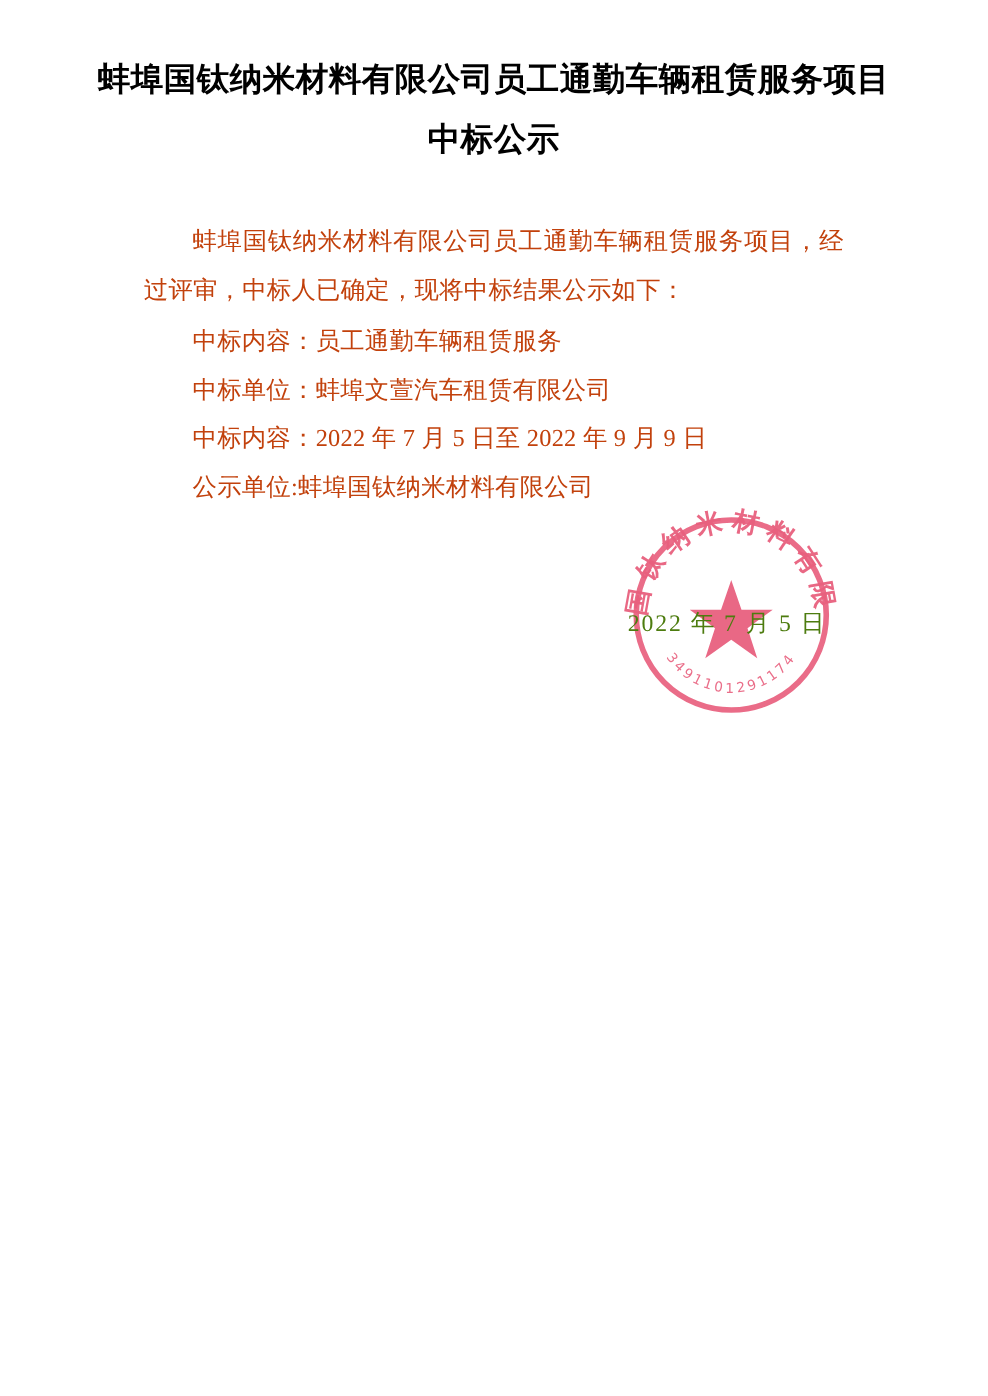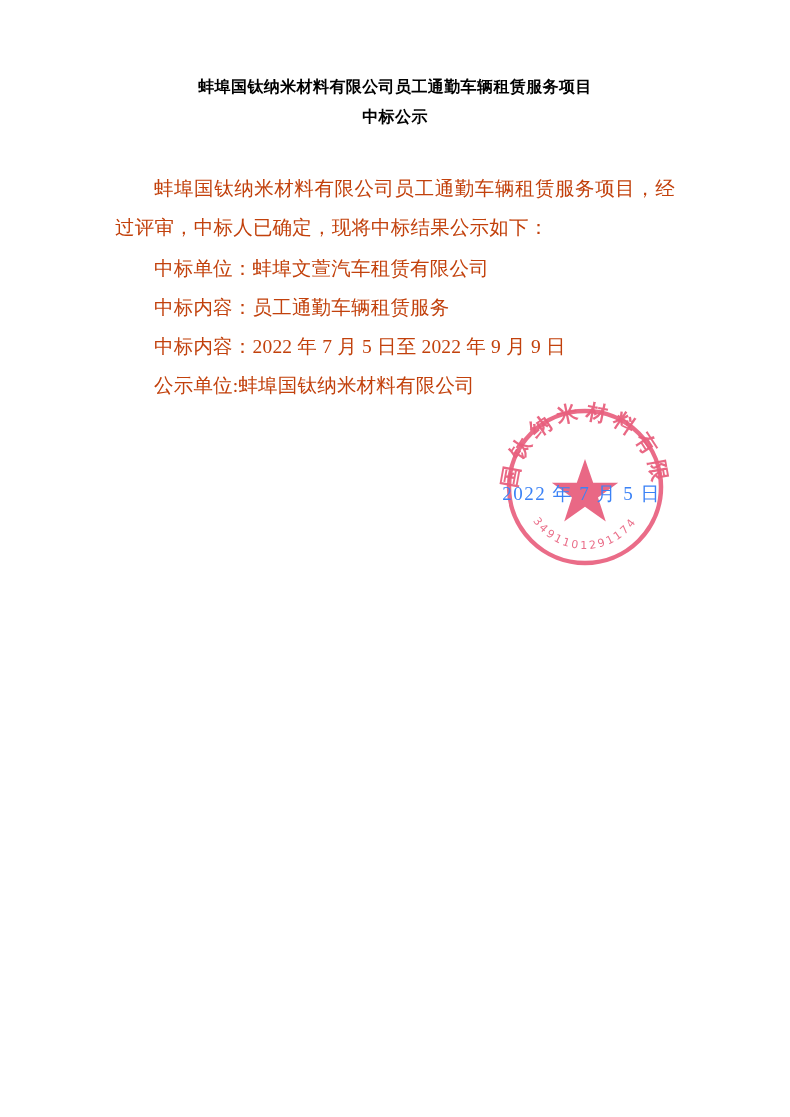--- a/index.html
+++ b/index.html
@@ -15,25 +15,25 @@
     color: #000000;
     overflow: hidden;
   }
   .page {
     position: relative;
     width: 790px;
     height: 1117px;
     background: #fff;
   }
   .title-block {
-    margin-top: 72px;
+    margin-top: 40px;
     text-align: center;
     font-family: "DejaVu Sans", "Liberation Sans", sans-serif;
     font-weight: bold;
-    font-size: 16px;
+    font-size: 26px;
     letter-spacing: 0.4px;
     line-height: 1.85;
     color: #000;
   }
   .title-line {
     display: block;
   }
   .body-block {
     margin: 0 auto;
     width: 560px;
@@ -63,21 +63,21 @@
     width: 560px;
     height: 230px;
   }
   .date-line {
     position: absolute;
     right: 14px;
     top: 76px;
     font-size: 19px;
     letter-spacing: 1.5px;
     font-family: "Liberation Serif", "DejaVu Serif", serif;
-    color: #3b82f6;
+    color: #4d7c0f;
     z-index: 3;
   }
   .seal {
     position: absolute;
     right: 0px;
     top: -8px;
     width: 180px;
     height: 180px;
     z-index: 2;
     pointer-events: none;
@@ -91,25 +91,25 @@
 
   <div class="title-block">
     <span class="title-line">蚌埠国钛纳米材料有限公司员工通勤车辆租赁服务项目</span>
     <span class="title-line">中标公示</span>
   </div>
 
   <div class="body-block">
     <p class="para">蚌埠国钛纳米材料有限公司员工通勤车辆租赁服务项目，经过评审，中标人已确定，现将中标结果公示如下：</p>
 
     <p class="field-line">
-      <span class="label">中标单位：</span><span class="value">蚌埠文萱汽车租赁有限公司</span>
+      <span class="label">中标内容：</span><span class="value">员工通勤车辆租赁服务</span>
     </p>
 
     <p class="field-line">
-      <span class="label">中标内容：</span><span class="value">员工通勤车辆租赁服务</span>
+      <span class="label">中标单位：</span><span class="value">蚌埠文萱汽车租赁有限公司</span>
     </p>
 
     <p class="field-line">
       <span class="label">中标内容：</span><span class="value">2022 年 7 月 5 日至 2022 年 9 月 9 日</span>
     </p>
 
     <p class="field-line">
       <span class="label">公示单位:</span><span class="value">蚌埠国钛纳米材料有限公司</span>
     </p>
   </div>

